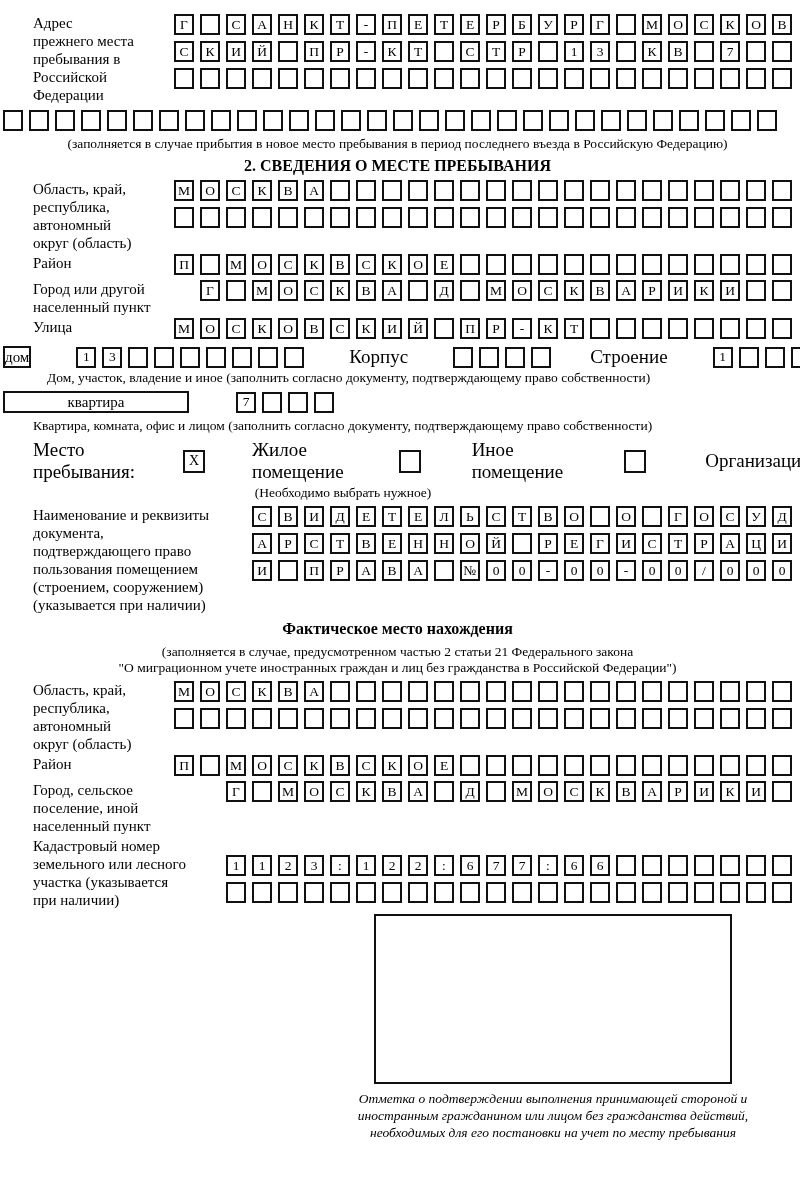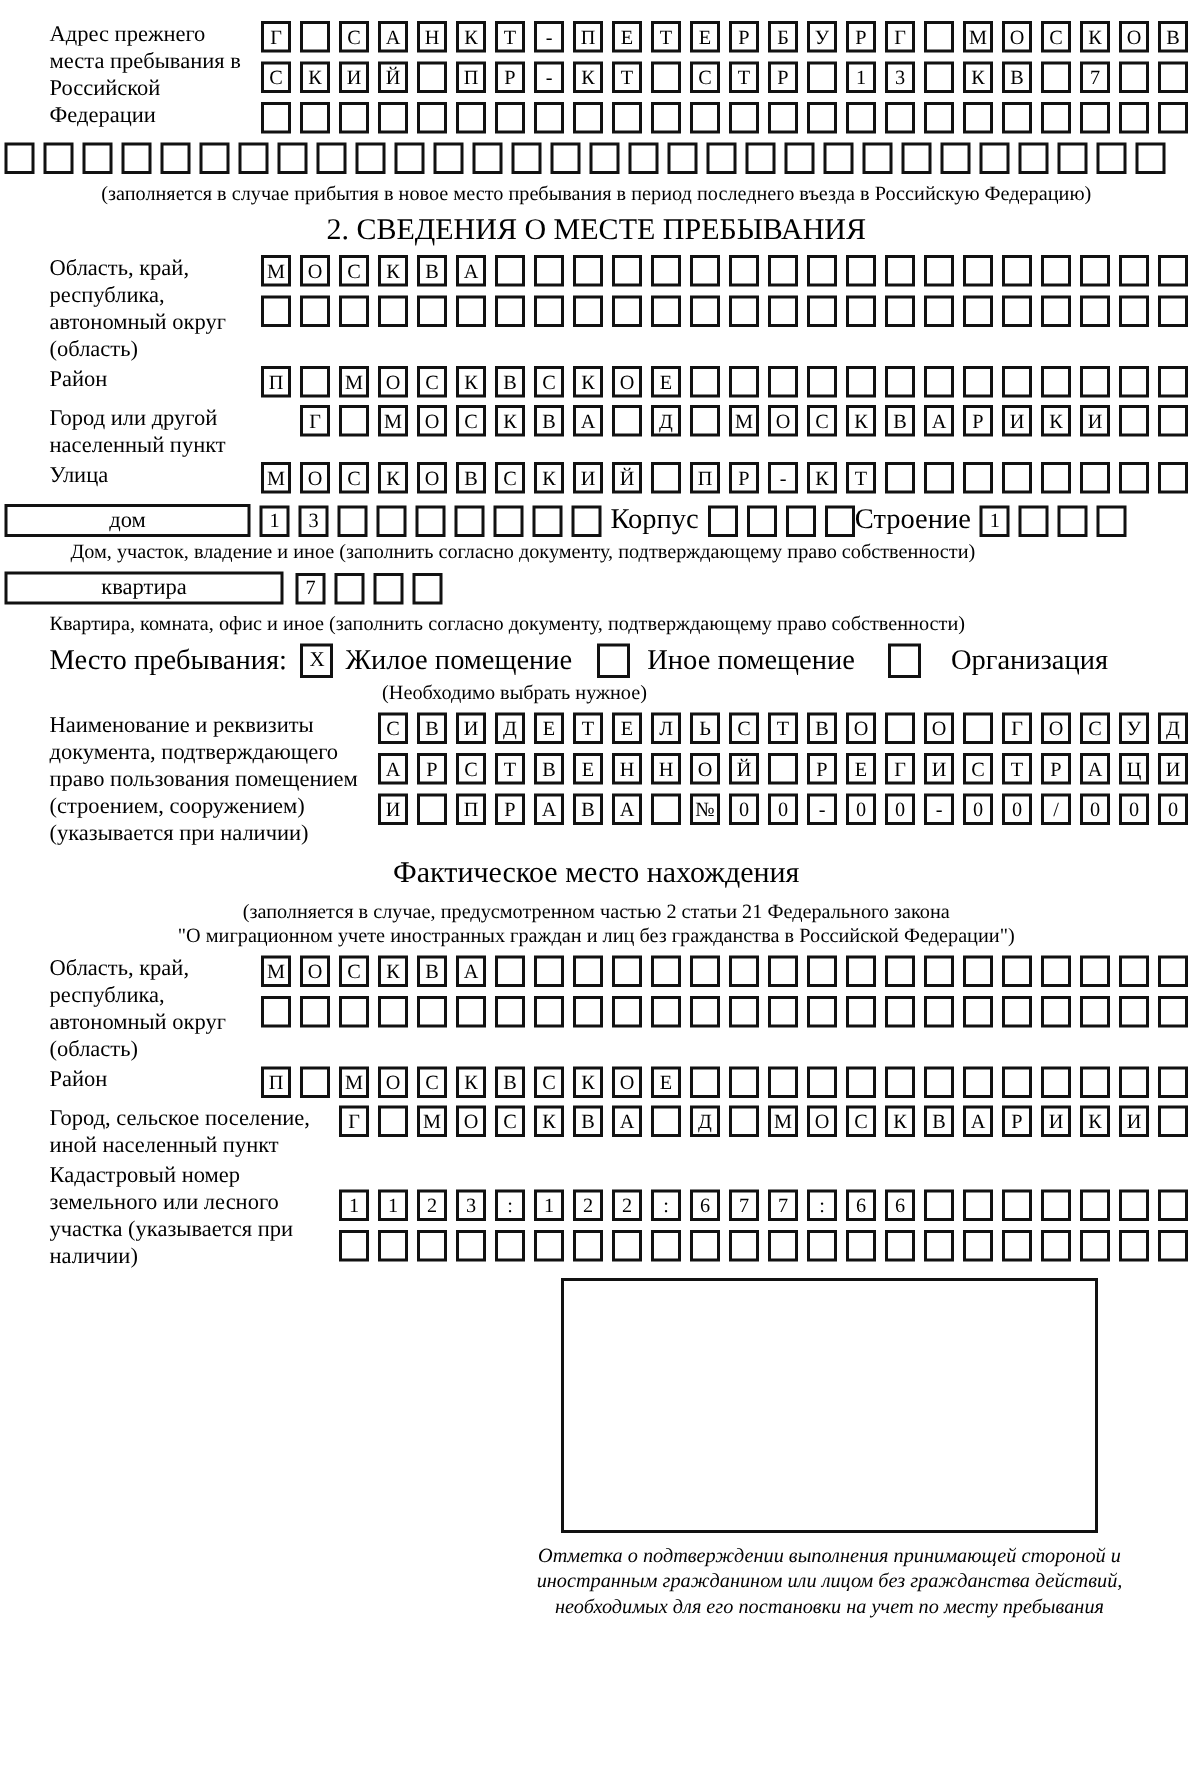--- a/index.html
+++ b/index.html
@@ -15,26 +15,26 @@
 
   .cells { display:flex; gap:6px; }
   .cell {
     width:20px; height:21px; flex:0 0 20px;
     border:2px solid #111; display:inline-flex;
     align-items:center; justify-content:center;
     font-size:13.5px; line-height:1; background:#fff;
   }
   .vstack { display:flex; flex-direction:column; gap:6px; }
 
-  .field-row { display:flex; align-items:flex-start; }
+  .field-row { display:flex; align-items:flex-start;gap:39px; }
   .label { font-size:15px; line-height:18px; margin-left:30px; }
   .grid-right { margin-left:auto; }
 
   .note { font-size:13.5px; text-align:center; }
-  .sec-title { font-size:20px; font-weight:normal; text-align:center; }
+  .sec-title { font-size:16px; font-weight:bold; text-align:center; }
 
   .widebox {
     border:2px solid #111; height:22px; display:flex;
     align-items:center; justify-content:center; font-size:15px;
   }
   .inline-lab { font-size:19px; line-height:22px; }
 
   .cbox {
     width:22px; height:23px; flex:0 0 22px; border:2px solid #111;
     display:inline-flex; align-items:center; justify-content:center;
@@ -352,21 +352,21 @@
 
   <div class="field-row mt5" style="align-items:center">
     <div class="widebox" style="width:186px">квартира</div>
     <div class="cells" style="margin-left:8px">
         <span class="cell">7</span>
         <span class="cell"></span>
         <span class="cell"></span>
         <span class="cell"></span>
       </div>
   </div>
-  <div class="note mt4" style="text-align:left; margin-left:30px">Квартира, комната, офис и иное (заполнить согласно документу, подтверждающему право собственности)</div>
+  <div class="note mt4" style="text-align:left; margin-left:30px">Квартира, комната, офис и лицом (заполнить согласно документу, подтверждающему право собственности)</div>
 
   <div class="field-row mt5" style="align-items:center">
     <div class="inline-lab" style="margin-left:30px">Место пребывания:</div>
     <span class="cbox" style="margin-left:9px">X</span>
     <div class="inline-lab" style="margin-left:8px">Жилое помещение</div>
     <span class="cbox" style="margin-left:16px"></span>
     <div class="inline-lab" style="margin-left:12px">Иное помещение</div>
     <span class="cbox" style="margin-left:22px"></span>
     <div class="inline-lab" style="margin-left:20px">Организация</div>
   </div>

